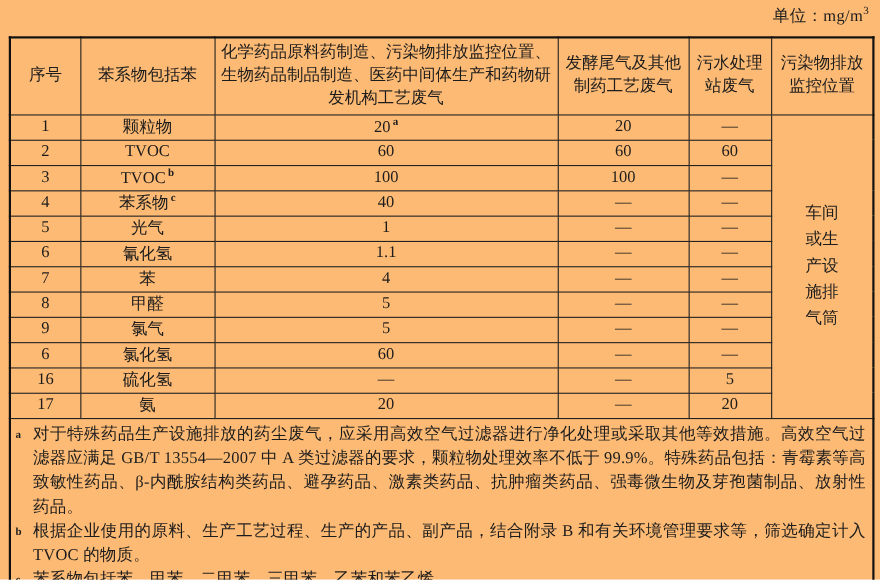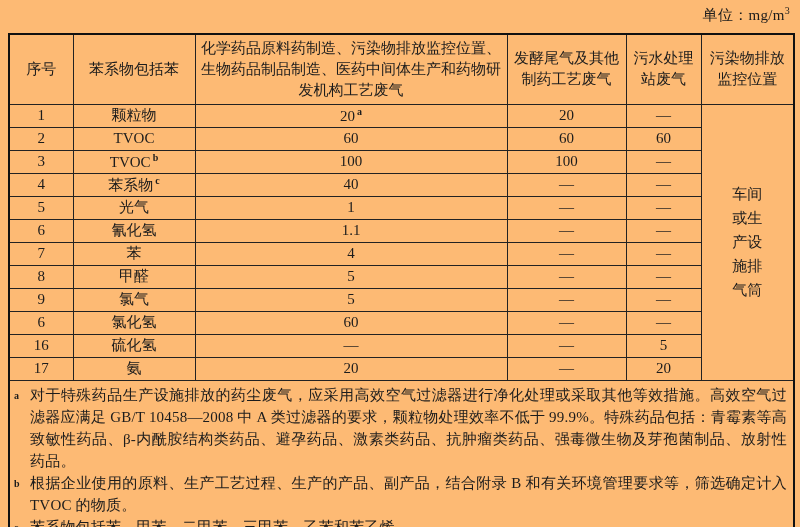--- a/index.html
+++ b/index.html
@@ -201,21 +201,21 @@
           <td>20</td>
           <td>—</td>
           <td>20</td>
         </tr>
       </tbody>
     <tbody>
       <tr>
         <td class="footnote-cell" colspan="6">
           <div class="footnote">
             <span class="fn-marker">a</span>
-            <span class="fn-text">对于特殊药品生产设施排放的药尘废气，应采用高效空气过滤器进行净化处理或采取其他等效措施。高效空气过滤器应满足 GB/T 10458—2008 中 A 类过滤器的要求，颗粒物处理效率不低于 99.9%。特殊药品包括：青霉素等高致敏性药品、β-内酰胺结构类药品、避孕药品、激素类药品、抗肿瘤类药品、强毒微生物及芽孢菌制品、放射性药品。</span>
+            <span class="fn-text">对于特殊药品生产设施排放的药尘废气，应采用高效空气过滤器进行净化处理或采取其他等效措施。高效空气过滤器应满足 GB/T 13554—2007 中 A 类过滤器的要求，颗粒物处理效率不低于 99.9%。特殊药品包括：青霉素等高致敏性药品、β-内酰胺结构类药品、避孕药品、激素类药品、抗肿瘤类药品、强毒微生物及芽孢菌制品、放射性药品。</span>
           </div>
           <div class="footnote">
             <span class="fn-marker">b</span>
             <span class="fn-text">根据企业使用的原料、生产工艺过程、生产的产品、副产品，结合附录 B 和有关环境管理要求等，筛选确定计入 TVOC 的物质。</span>
           </div>
           <div class="footnote">
             <span class="fn-marker">c</span>
             <span class="fn-text">苯系物包括苯、甲苯、二甲苯、三甲苯、乙苯和苯乙烯。</span>
           </div>
         </td>

